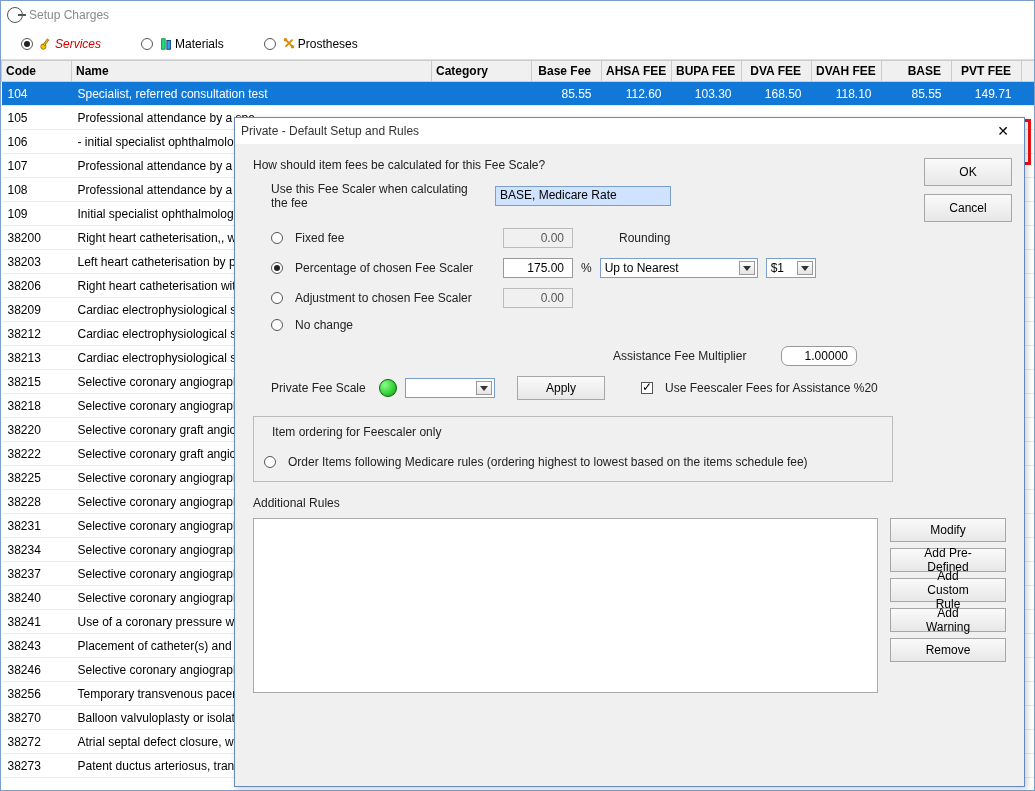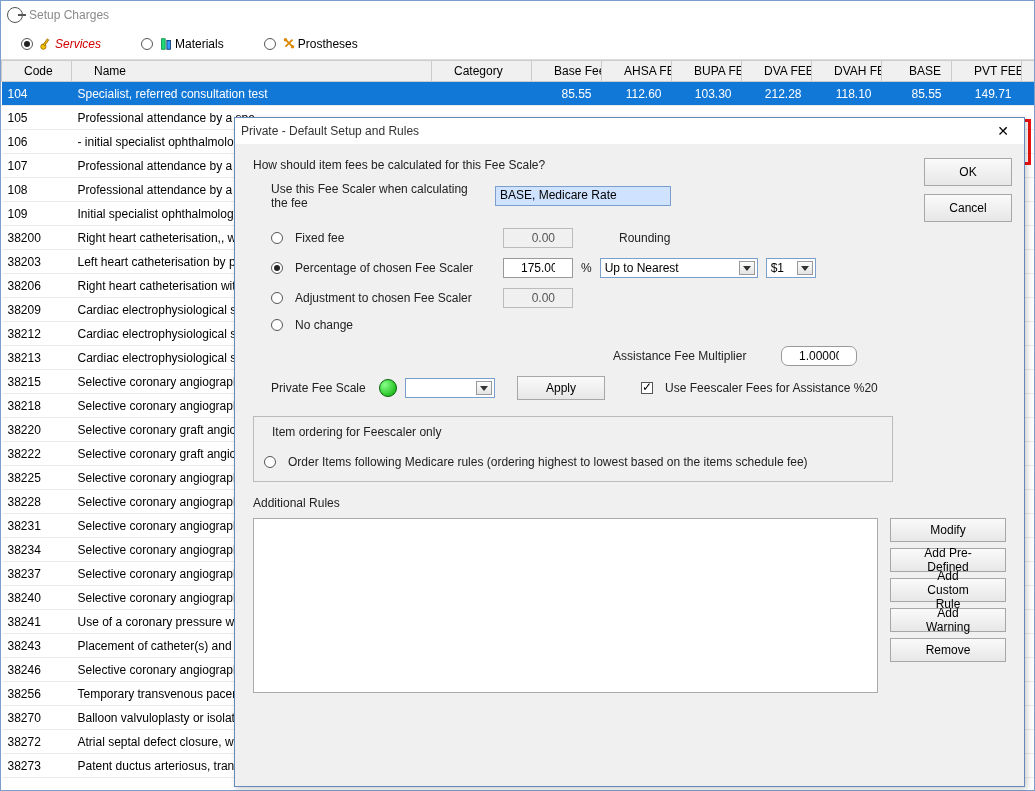--- a/index.html
+++ b/index.html
@@ -9,39 +9,39 @@
   .outer-titlebar .key-icon { width: 16px; height: 16px; margin-right: 6px; display:inline-block; border:1.5px solid #555; border-radius:50%; position:relative;}
   .outer-titlebar .key-icon:after{content:"";position:absolute;width:8px;height:2px;background:#555;left:10px;top:6px;}
   .tabs-row { padding: 8px 20px; background:#fff; display:flex; gap:40px; align-items:center; border-bottom:1px solid #ddd;}
   .radio { width:12px; height:12px; border:1px solid #555; border-radius:50%; display:inline-block; vertical-align:middle; margin-right:4px; background:#fff; position:relative;}
   .radio.checked:after { content:""; position:absolute; width:6px; height:6px; background:#222; border-radius:50%; top:2px; left:2px;}
   .tab-label { display:inline-flex; align-items:center; gap:2px;}
   .tab-label.active span.text { color:#d00000;font-style:italic; }
   .tab-glyph { width:14px; height:14px; display:inline-block;}
   .table-area { flex:1; overflow:hidden; background:#fff; position:relative;}
   .grid { width:100%; border-collapse:collapse; table-layout:fixed;}
-  .grid th { background:#f0f0f0; border:1px solid #ccc; font-weight:normal; text-align:left; padding:3px 22px; height:20px; white-space:nowrap; overflow:hidden;}
+  .grid th { background:#f0f0f0; border:1px solid #ccc; font-weight:bold; text-align:left; padding:3px 4px; height:20px; white-space:nowrap; overflow:hidden;}
   .grid td { border-bottom:1px solid #eaeaea; padding:3px 6px; height:24px; white-space:nowrap; overflow:hidden;}
   .grid tr.sel td { background:#1178d7; color:#fff; }
   .grid td.num, .grid th.num { text-align:right; padding-right:10px;}
   .col-code { width:70px;}
   .col-name { width:360px;}
   .col-cat { width:100px;}
   .col-num { width:70px;}
   .col-last { width:63px;}
   .highlight-box { position:absolute; border:3px solid #e11; pointer-events:none; }
   
   .dialog { position:absolute; top:117px; left:234px; width:791px; height:670px; background:#f0f0f0; border:1px solid #6688bb; box-shadow:2px 2px 6px rgba(0,0,0,0.2); display:flex; flex-direction:column;}
   .dlg-title { height:26px; background:#fff; display:flex; align-items:center; padding:0 6px; }
   .dlg-title .text { flex:1; color:#333; }
   .dlg-close { width:30px; text-align:center; font-size:14px; cursor:pointer;}
   .dlg-body { flex:1; padding:14px 18px; position:relative;}
   .lbl { color:#222; }
   .field-ro { background:#cfe2ff; border:1px solid #7a9fcb; height:20px; padding:1px 4px; display:inline-block; }
-  .field-in { background:#fff; border:1px solid #999; height:20px; padding:1px 17px; text-align:right;}
+  .field-in { background:#fff; border:1px solid #999; height:20px; padding:1px 8px; text-align:right;}
   .field-in[disabled]{ background:#f0f0f0; color:#555; border-color:#bbb;}
   .select { background:#fff; border:1px solid #7a9fcb; height:20px; display:inline-flex; align-items:center; padding:0 4px; position:relative;}
   .select .arrow { position:absolute; right:2px; top:2px; width:16px; height:14px; border:1px solid #999; background:linear-gradient(#fdfdfd,#e4e4e4); display:flex; align-items:center; justify-content:center;}
   .select .arrow:after{content:"";border-left:4px solid transparent;border-right:4px solid transparent;border-top:5px solid #333;}
   .btn { background:linear-gradient(#fafafa,#e7e7e7); border:1px solid #a7a7a7; height:24px; min-width:70px; padding:0 28px; text-align:center; display:inline-flex; align-items:center; justify-content:center; cursor:pointer;}
   .btn.tall{height:28px;}
   .btn.wide{width:116px;}
   .chk { width:12px;height:12px;border:1px solid #555;display:inline-block;background:#fff;position:relative;vertical-align:middle;margin-right:4px;}
   .chk.checked:after{content:"✓";position:absolute;top:-3px;left:0;font-size:12px;color:#000;}
   .groupbox { border:1px solid #bbb; padding:8px 10px 12px 10px; margin-top:16px;}
@@ -114,21 +114,21 @@
           </tr>
       </thead>
       <tbody id="grid-body">
           <tr class="sel">
             <td>104</td>
             <td>Specialist, referred consultation test</td>
             <td></td>
             <td class="num">85.55</td>
             <td class="num">112.60</td>
             <td class="num">103.30</td>
-            <td class="num">212.28</td>
+            <td class="num">168.50</td>
             <td class="num">118.10</td>
             <td class="num">85.55</td>
             <td class="num">149.71</td>
             <td class="num"></td>
           </tr>
           <tr>
             <td>105</td>
             <td>Professional attendance by a spe</td>
             <td></td>
             <td class="num"></td>

